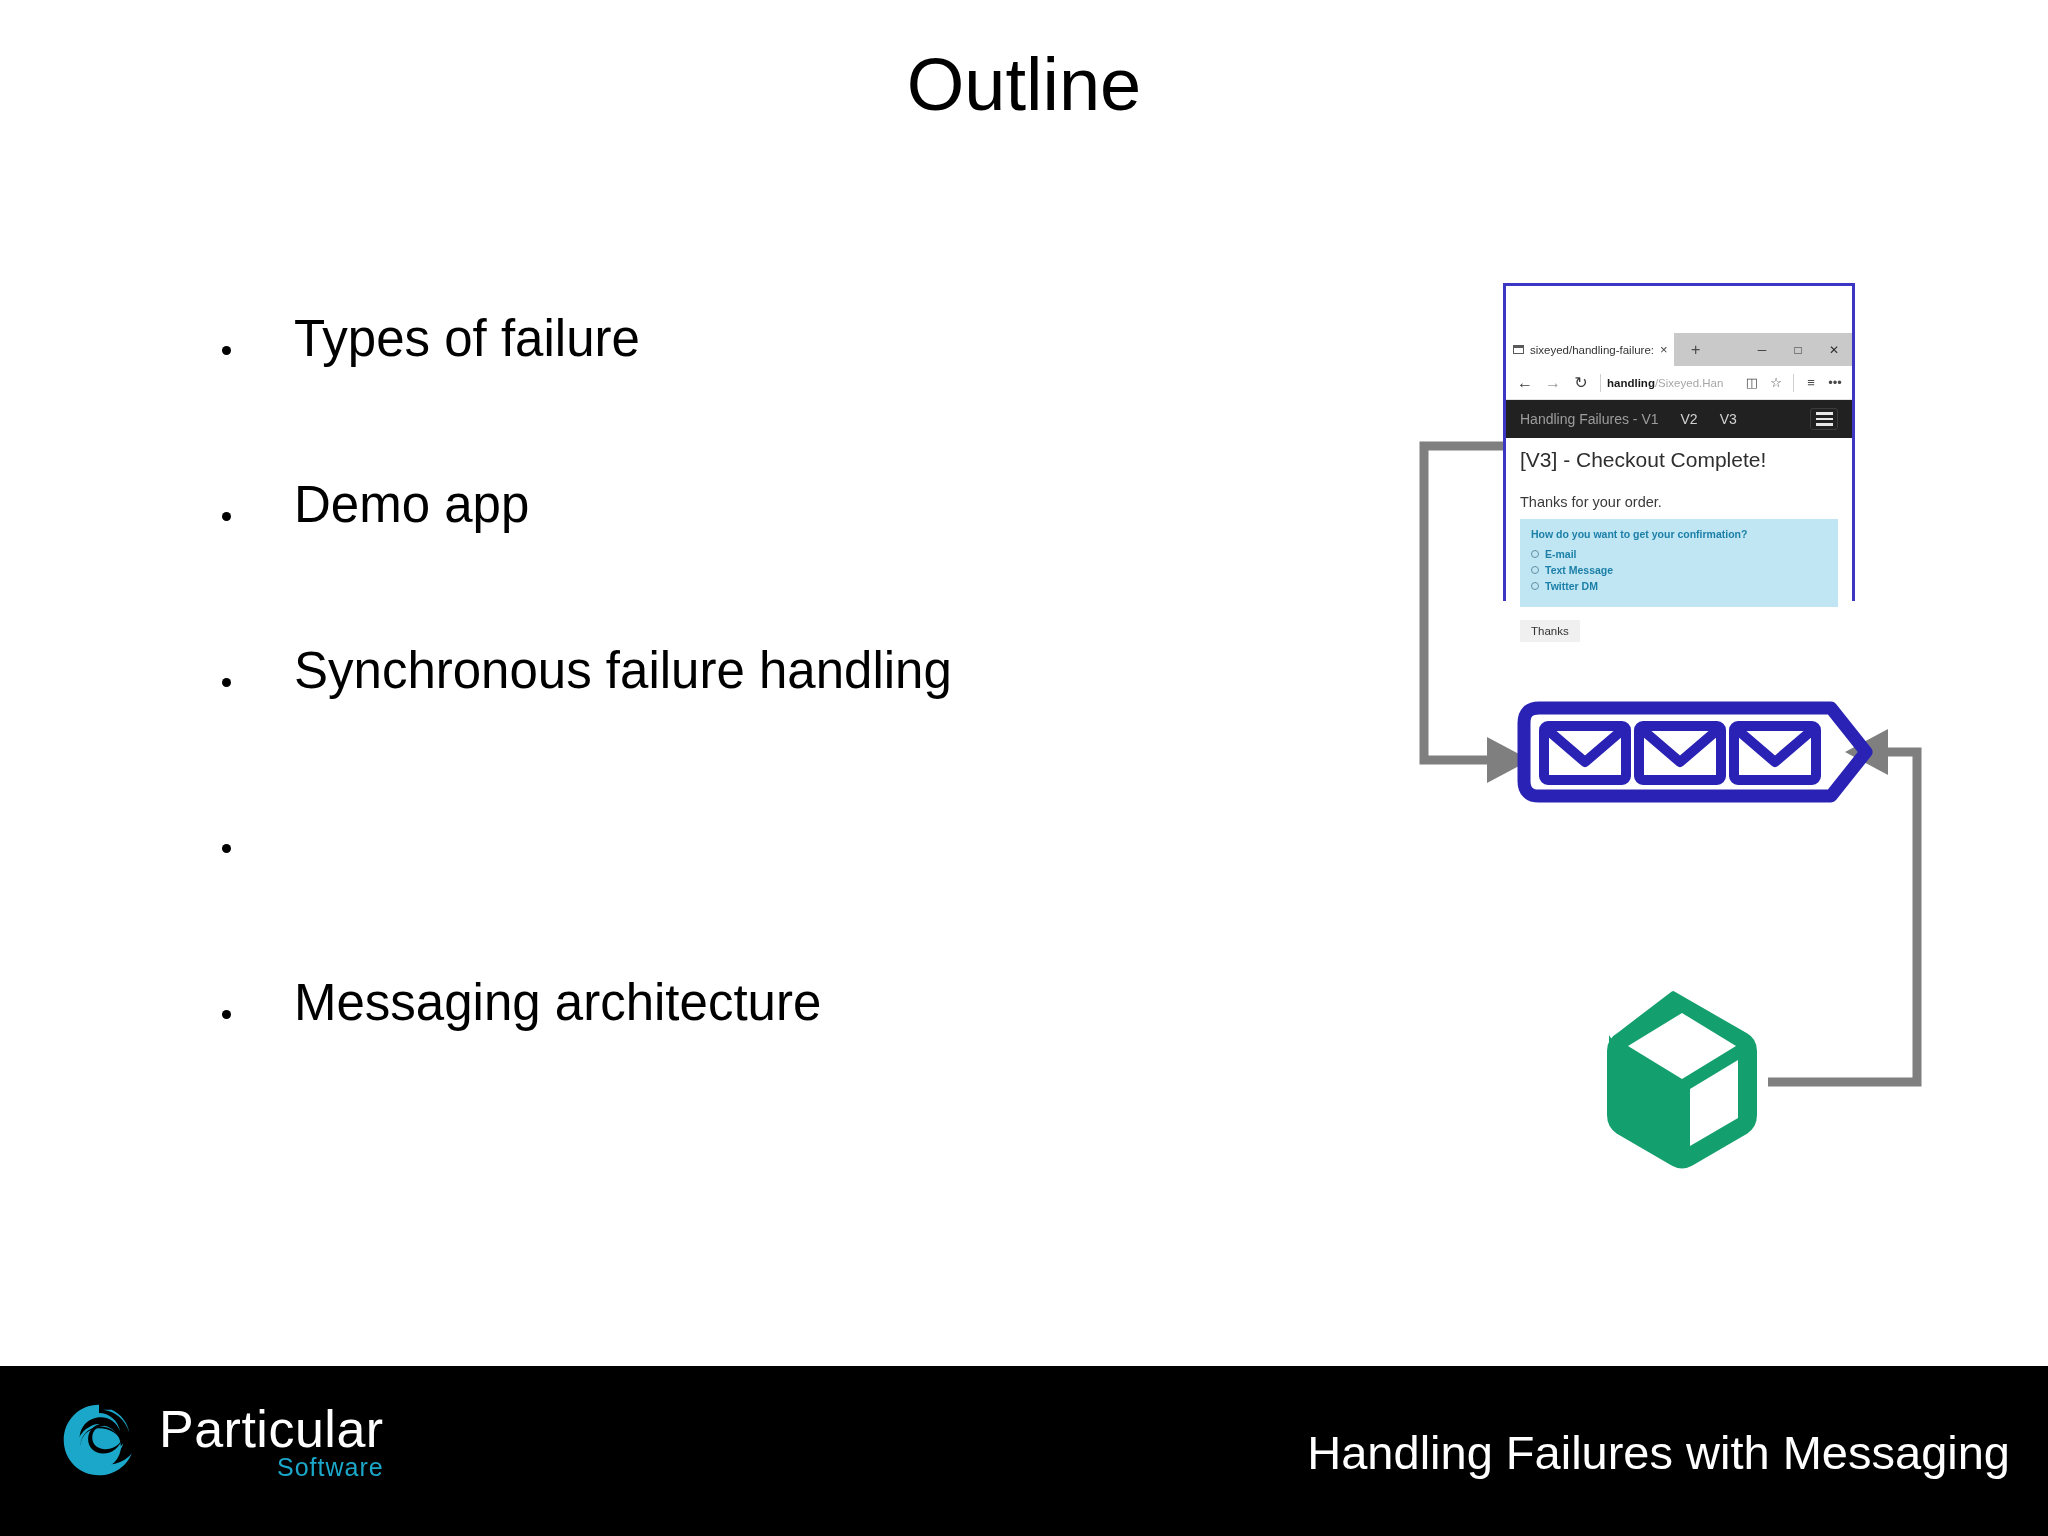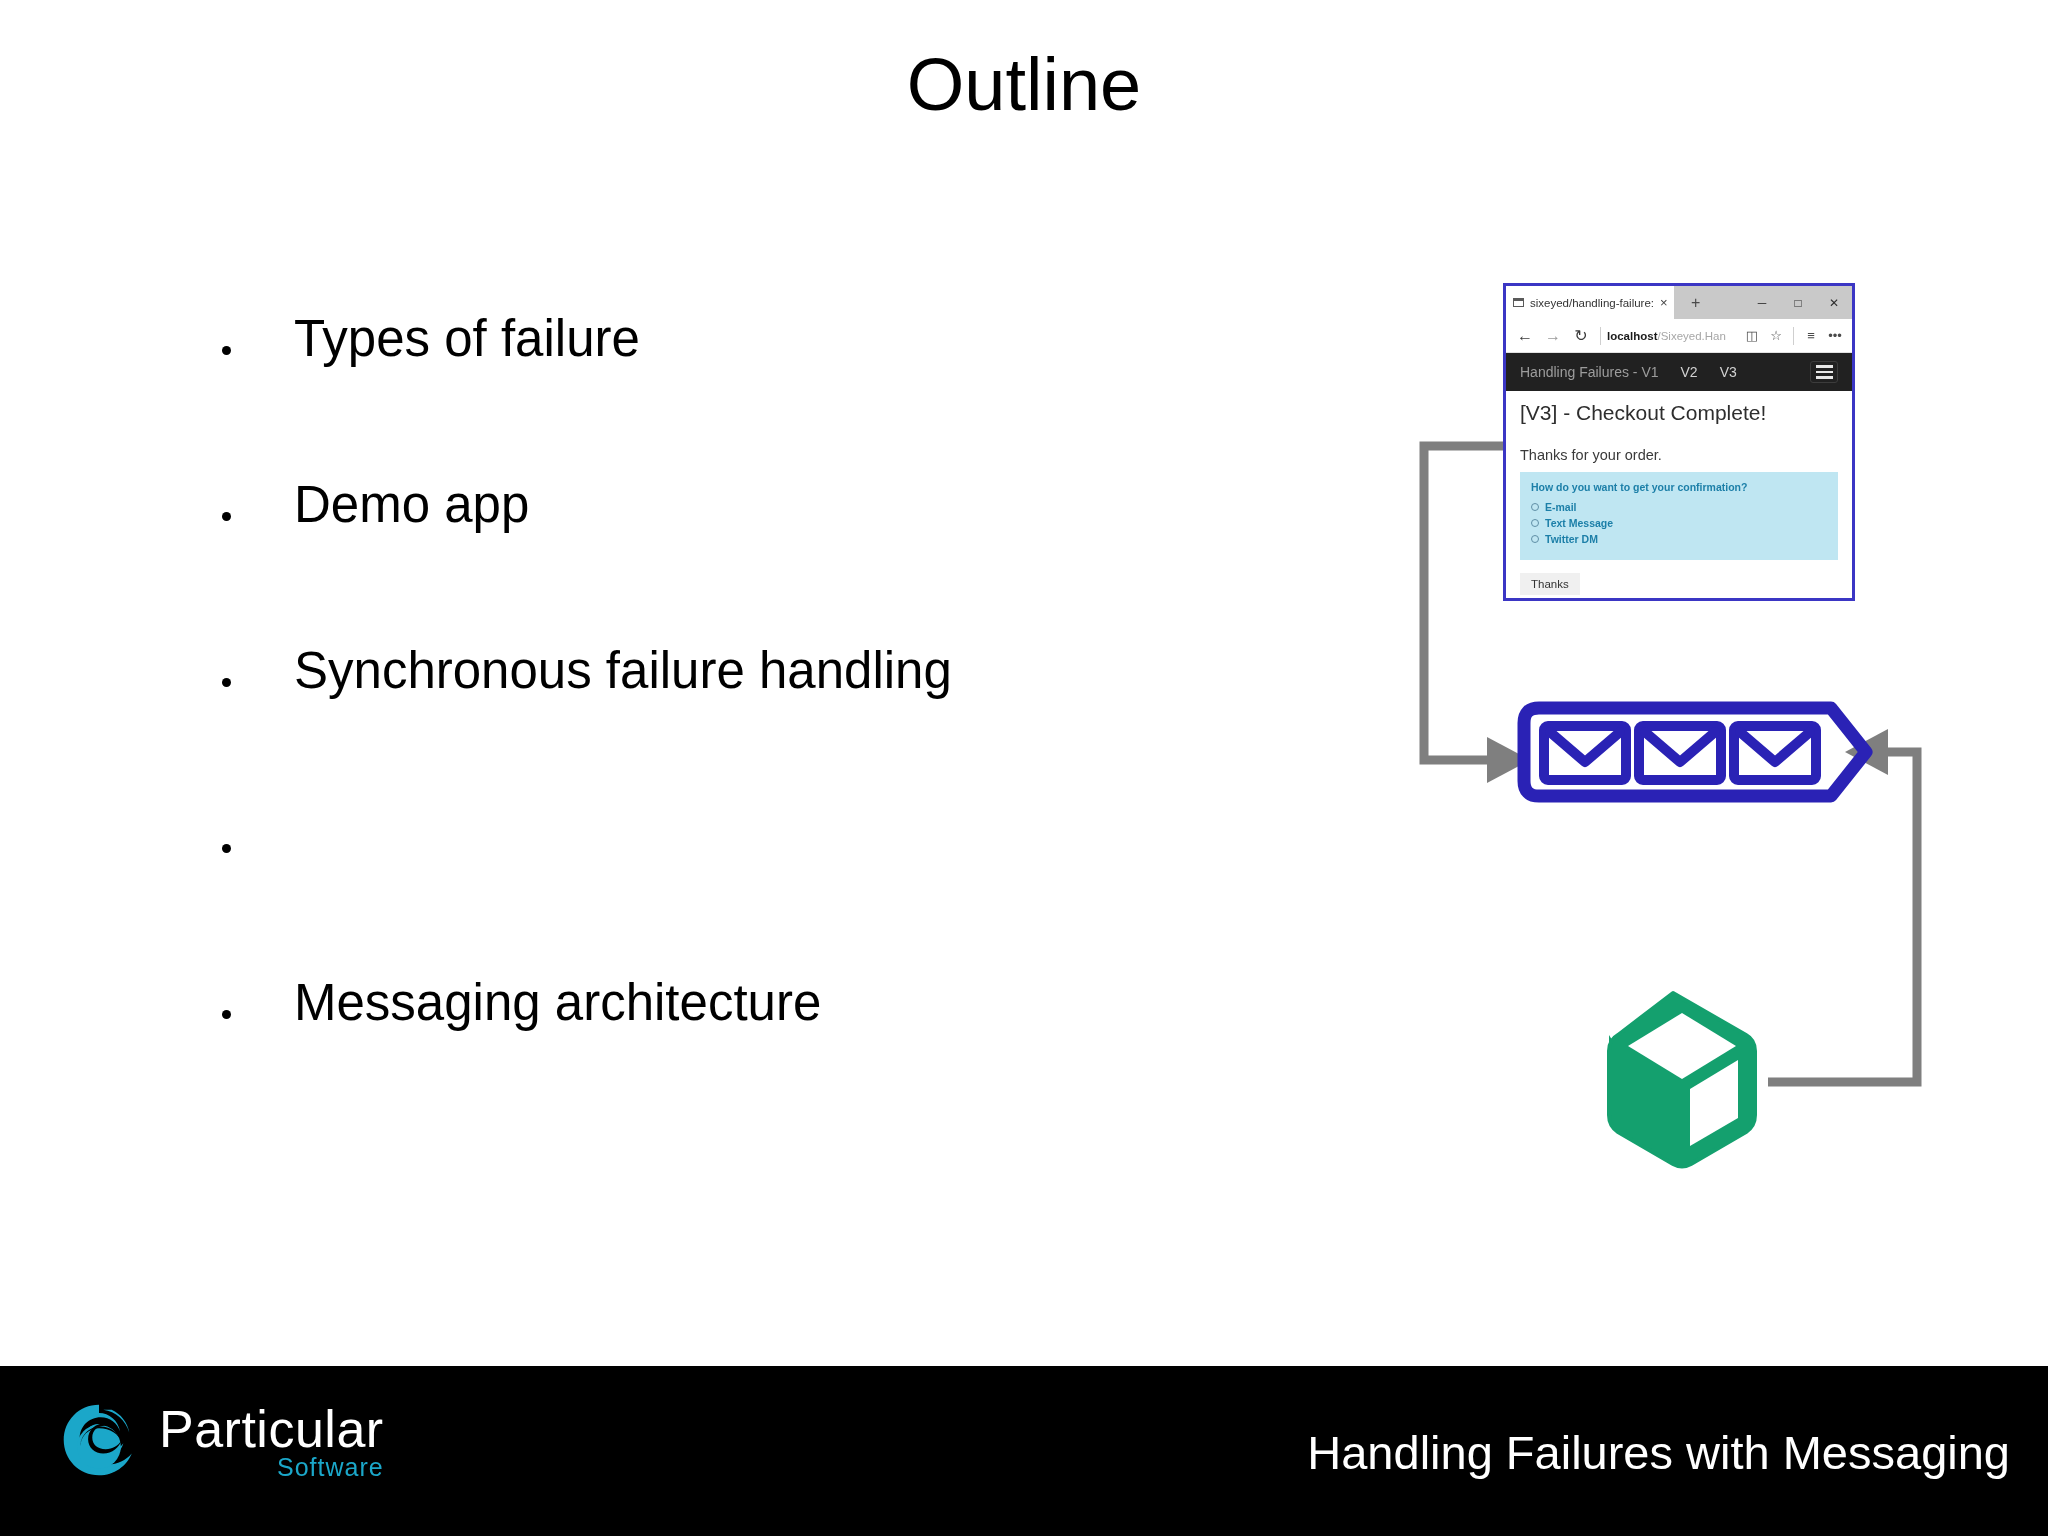--- a/index.html
+++ b/index.html
@@ -65,20 +65,21 @@
     width: 352px; height: 318px;
     background: #ffffff;
     border: 3px solid #3b36c4;
   }
   .br-tabbar {
     position: relative;
     height: 33px;
     background: #c9c9c9;
     display: flex;
     align-items: center;
+    margin-top: 47px;
   }
   .br-tab {
     position: relative;
     height: 33px;
     background: #ffffff;
     display: flex;
     align-items: center;
     padding: 0 6px 0 7px;
     gap: 6px;
     max-width: 185px;
@@ -422,21 +423,21 @@
         <span class="br-wc">□</span>
         <span class="br-wc">✕</span>
       </div>
     </div>
 
     <div class="br-addrbar">
       <span class="br-navicon">←</span>
       <span class="br-navicon dim">→</span>
       <span class="br-navicon">↻</span>
       <span class="br-sep"></span>
-      <span class="br-url"><span class="host">localhost</span><span class="path">/Sixeyed.Han</span></span>
+      <span class="br-url"><span class="host">handling</span><span class="path">/Sixeyed.Han</span></span>
       <span class="br-icon-sm">◫</span>
       <span class="br-icon-sm">☆</span>
       <span class="br-sep"></span>
       <span class="br-icon-sm">≡</span>
       <span class="br-icon-sm">•••</span>
     </div>
 
     <div class="br-navbar">
       <span class="br-brand">Handling Failures - V1</span>
       <span class="br-navlink">V2</span>

